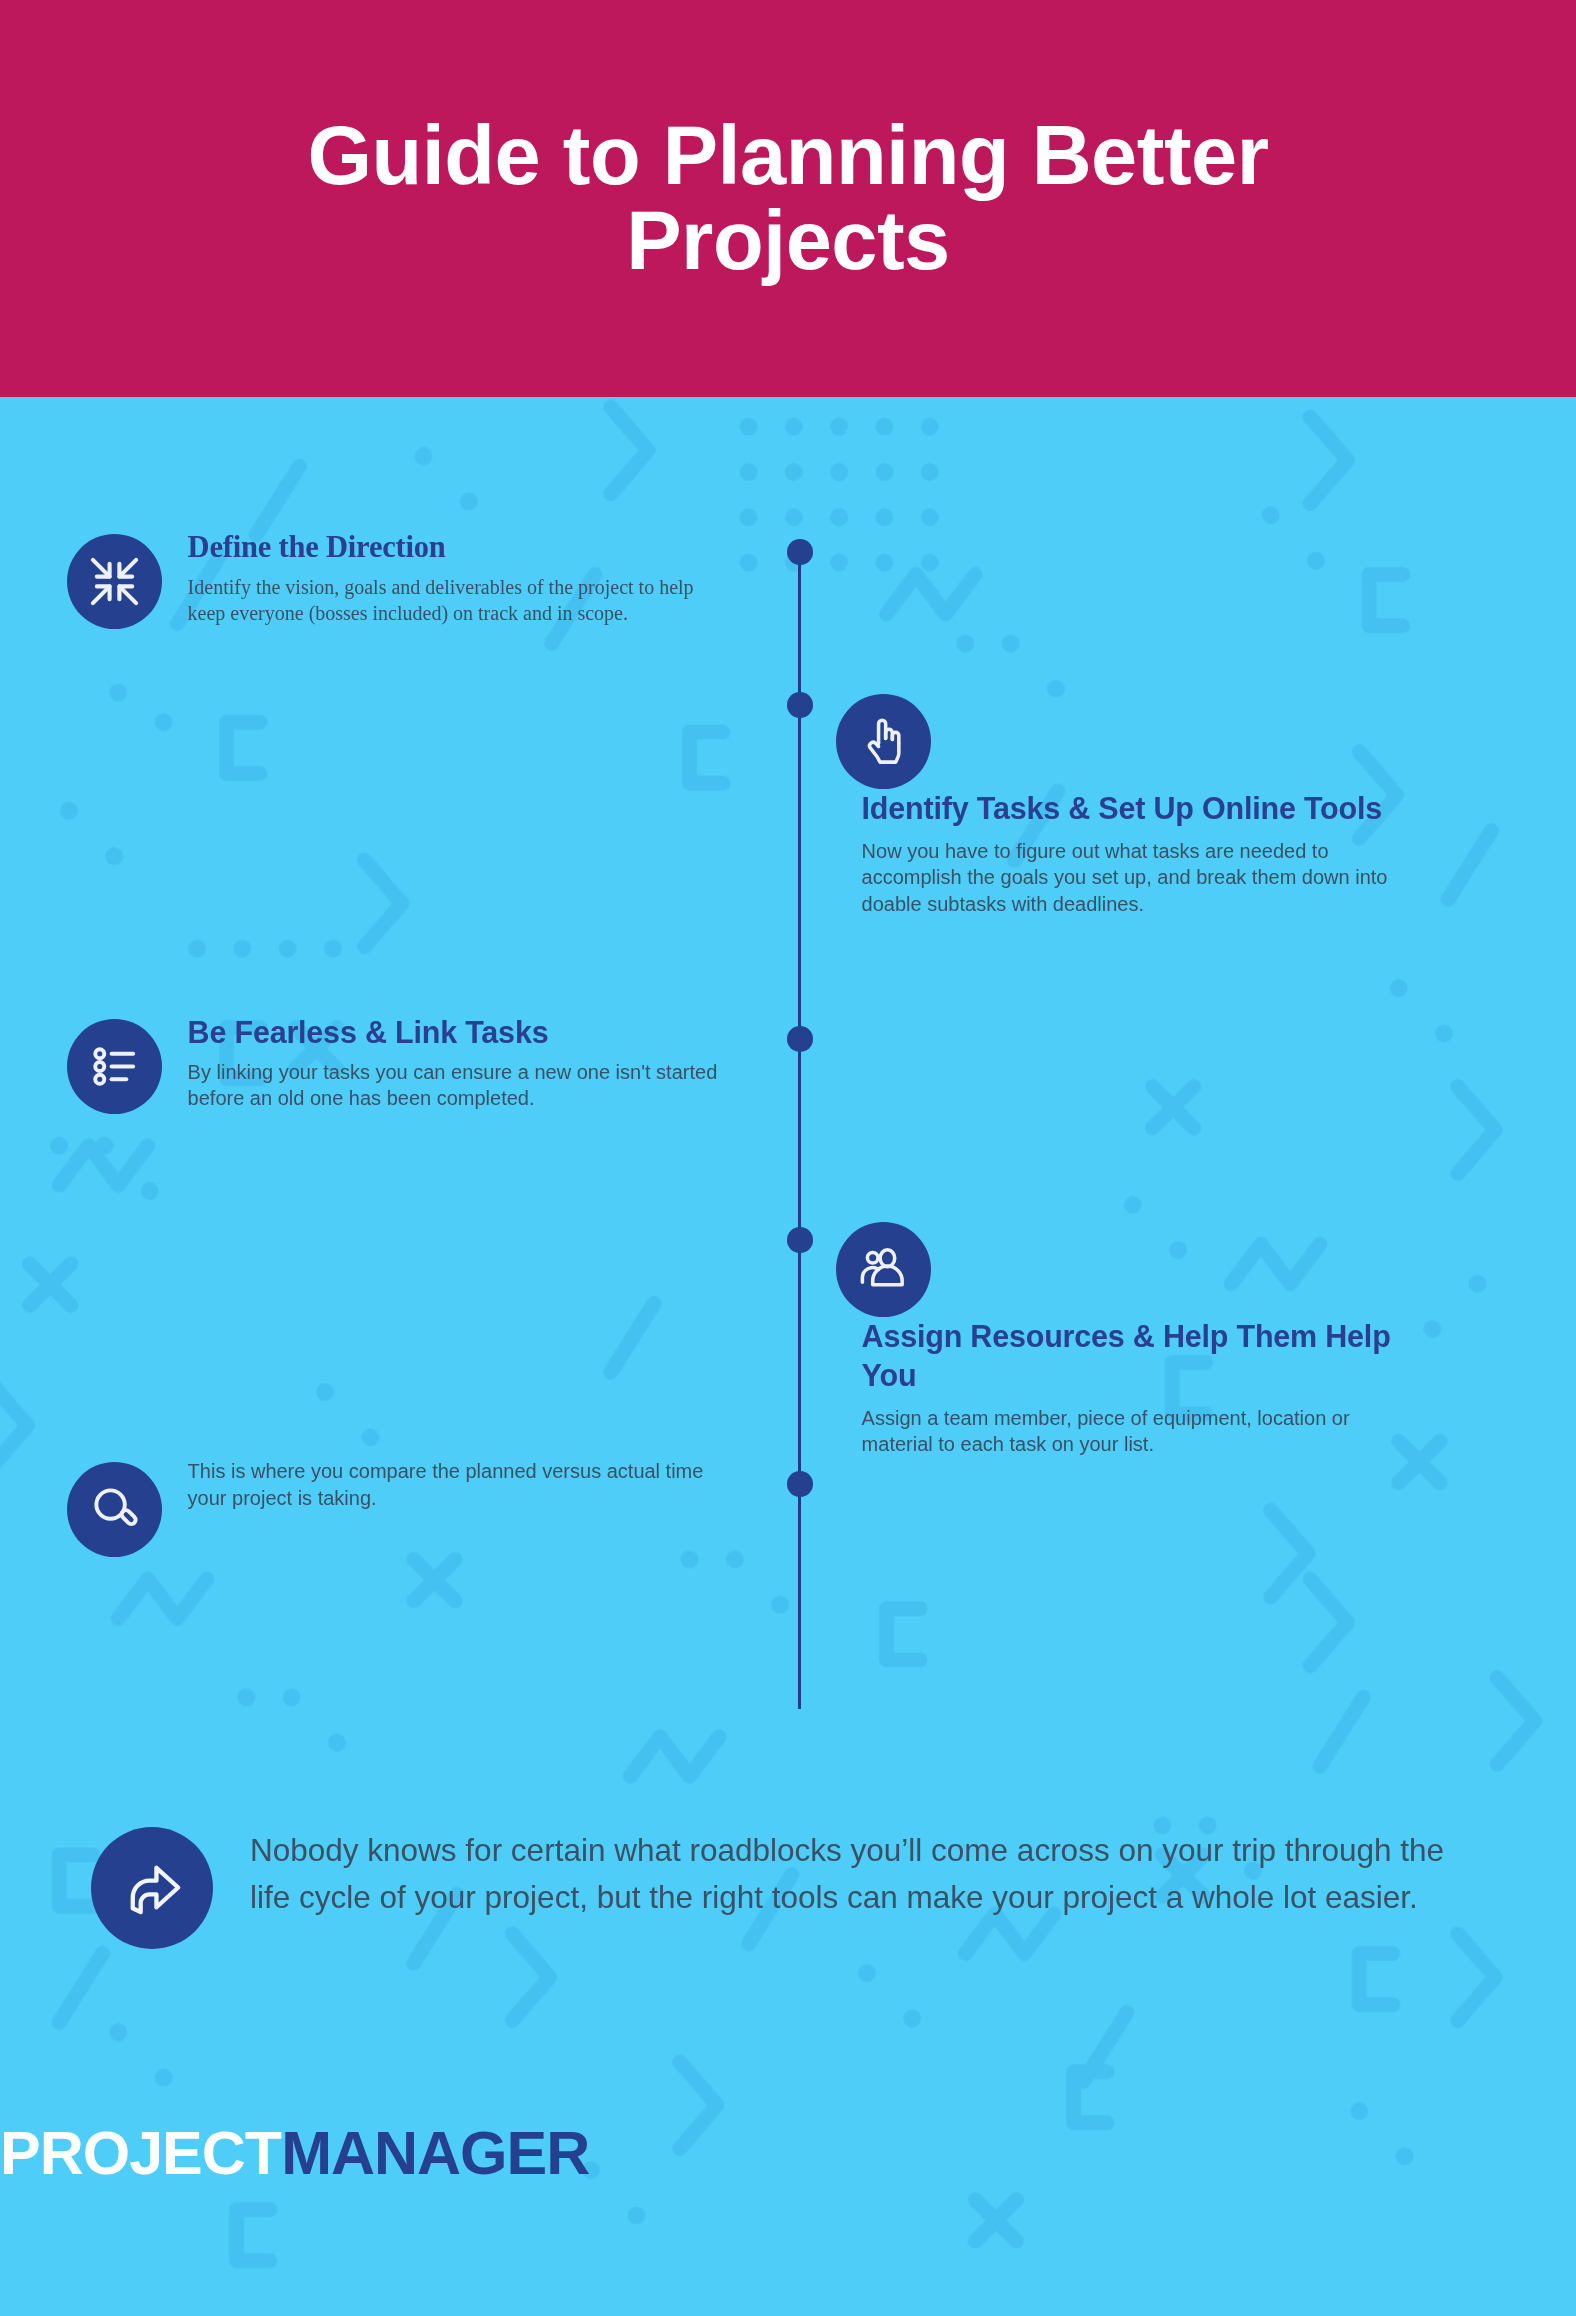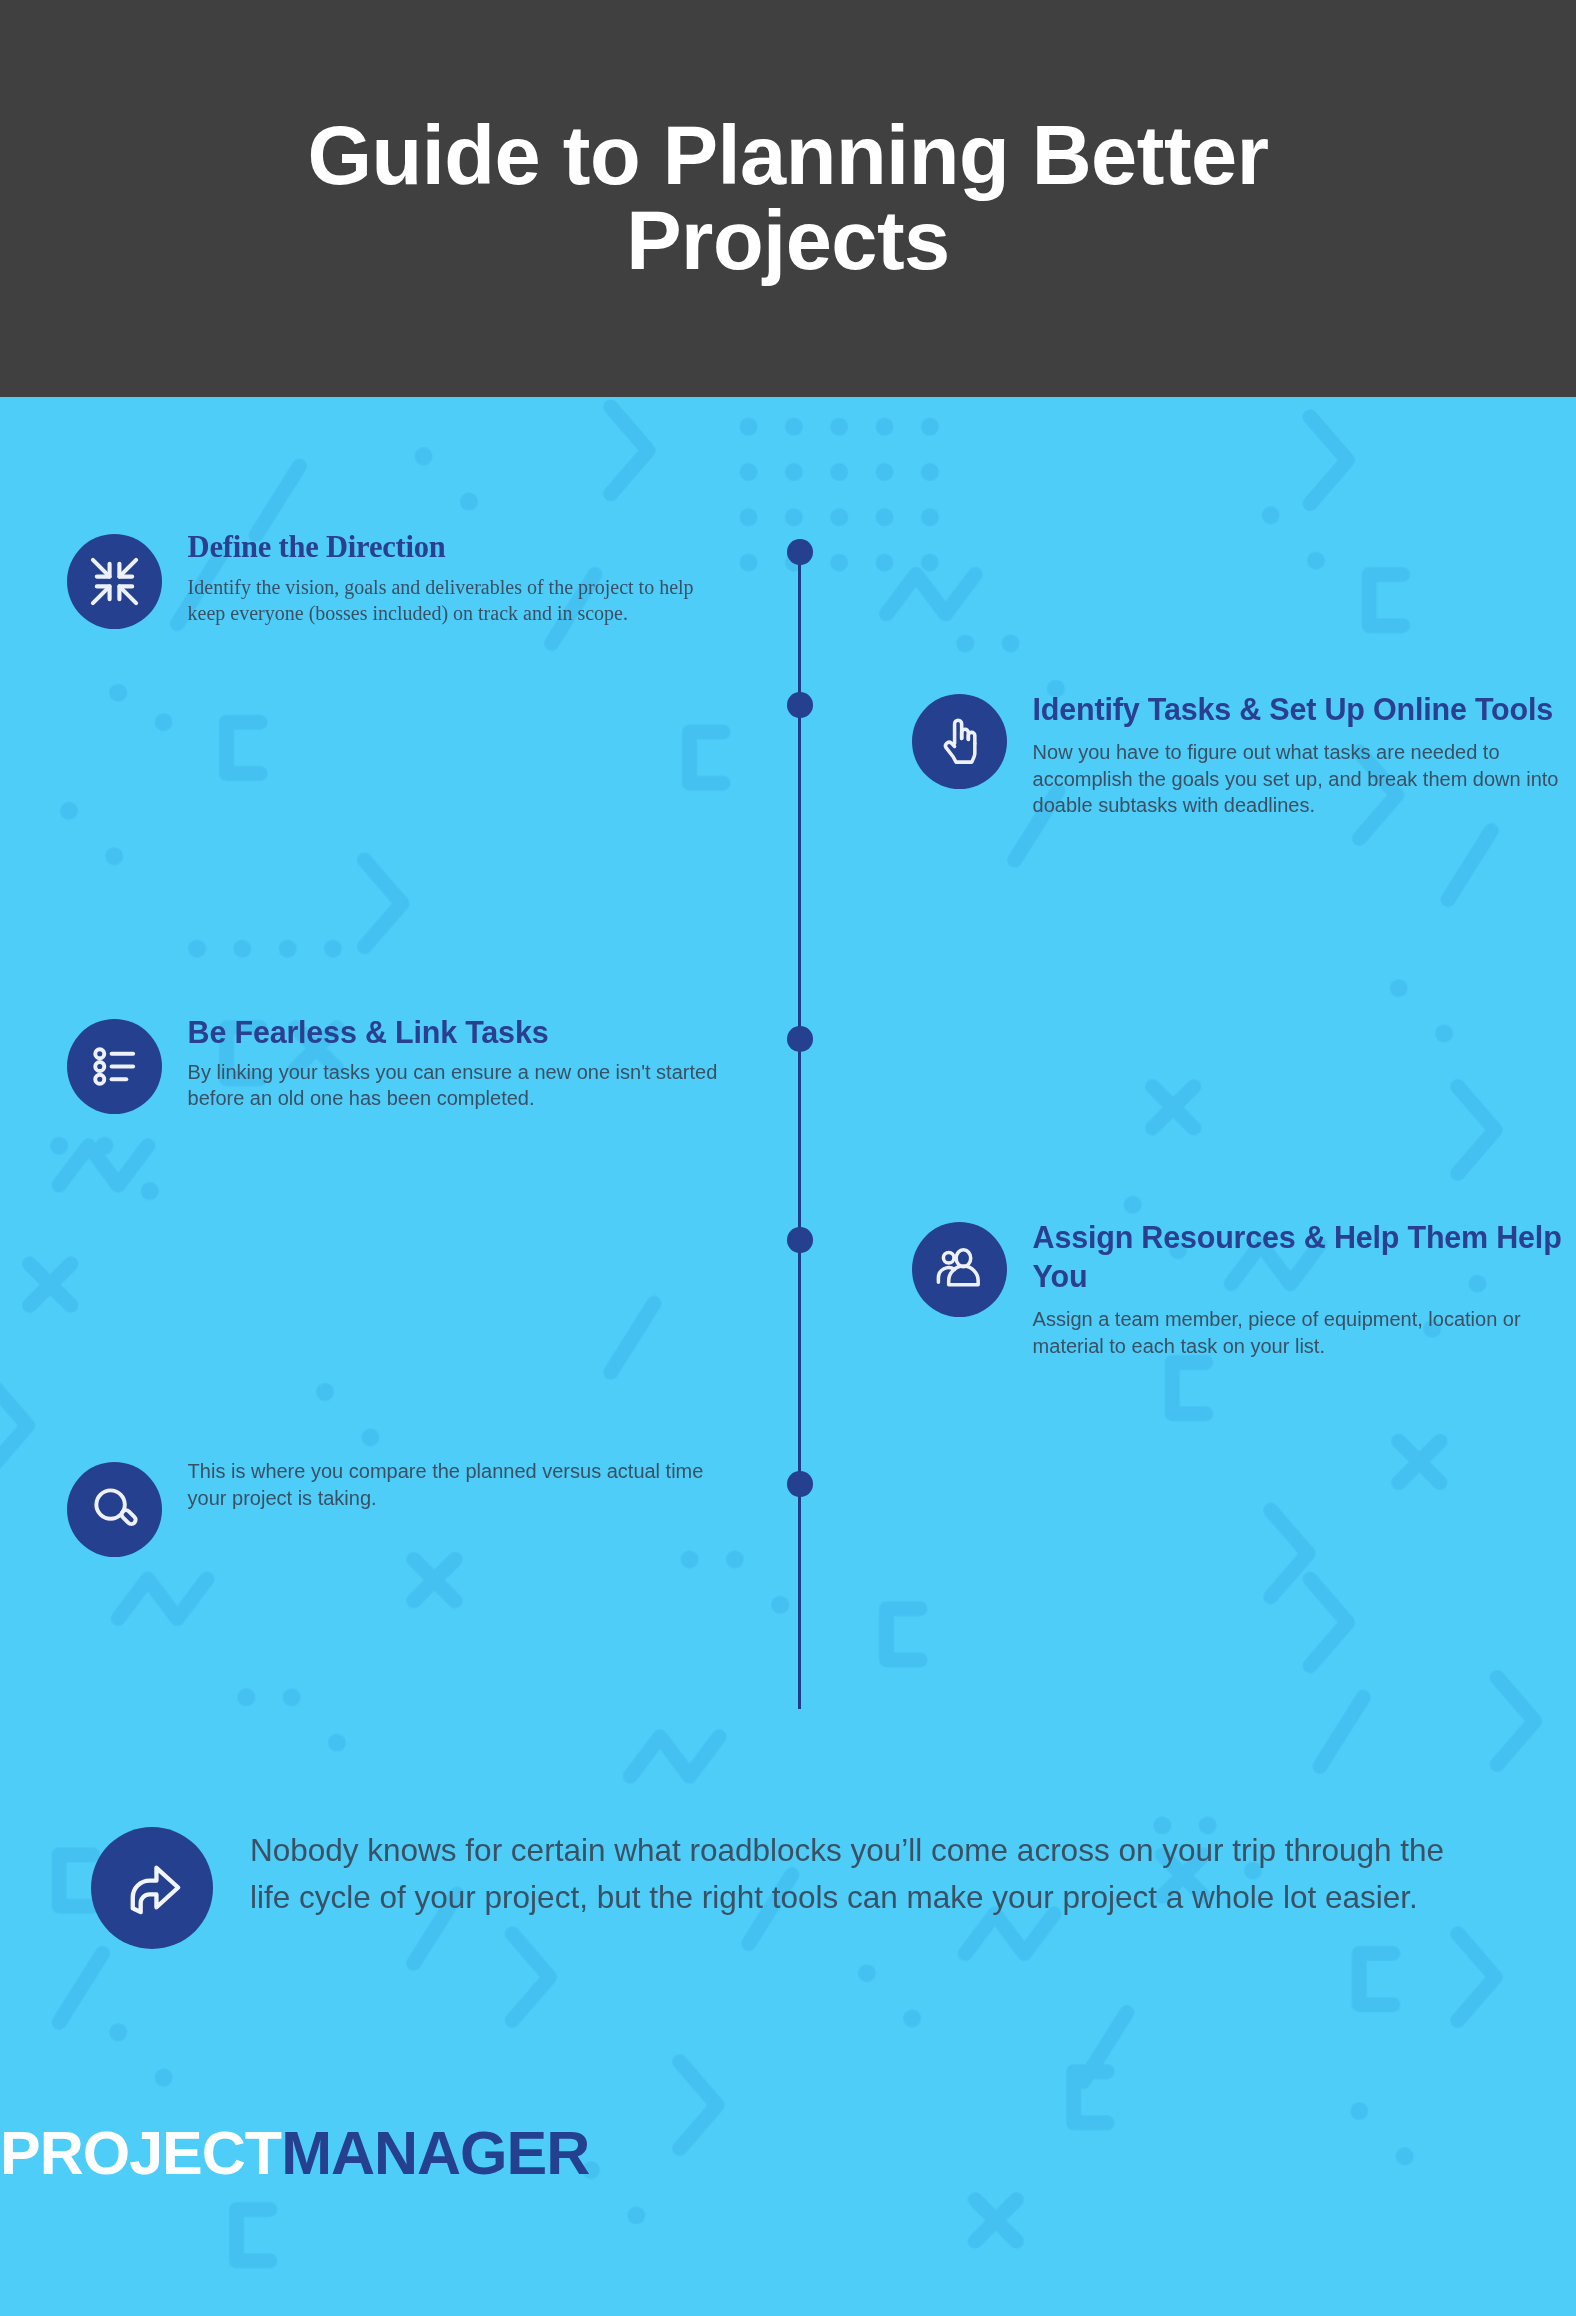--- a/index.html
+++ b/index.html
@@ -7,21 +7,21 @@
   body {
     font-family:"Liberation Sans", sans-serif;
     background:#4ecdf8;
     position:relative;
     overflow:hidden;
   }
 
   
   .header{
     position:absolute; left:0; top:0; width:1576px; height:397px;
-    background:#404040;
+    background:#be185d;
     display:flex; align-items:center; justify-content:center;
   }
   .header-title{
     color:#ffffff;
     font-size:83px;
     font-weight:bold;
     line-height:1.02;
     text-align:center;
     letter-spacing:-0.5px;
     max-width:1084px;
@@ -76,21 +76,21 @@
   .step-desc{
     color:#3a5064;
     font-size:20px;
     line-height:1.33;
   }
 
   
   .step-left { left:67px; }
   .step-left .step-body { width:532px; }
   
-  .step-right { left:912px; }
+  .step-right { left:836px;flex-direction:column; }
   .step-right .step-body { width:537px; }
 
   
   .conclusion{
     position:absolute;
     left:91px; top:1827px;
     display:flex; align-items:flex-start;
   }
   .conclusion-icon{
     flex:0 0 auto;

